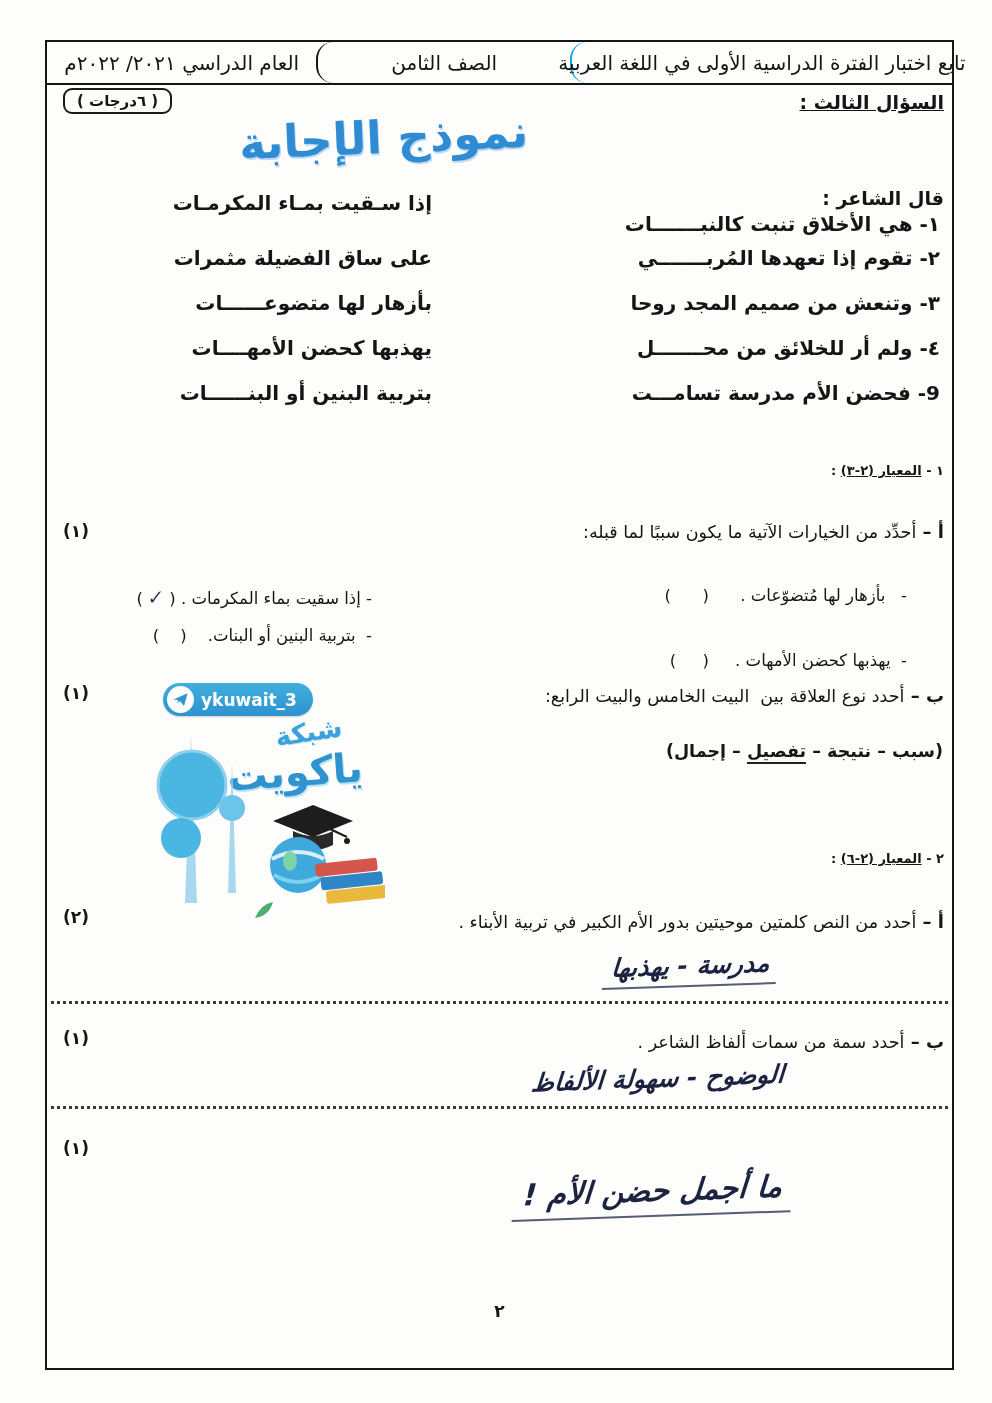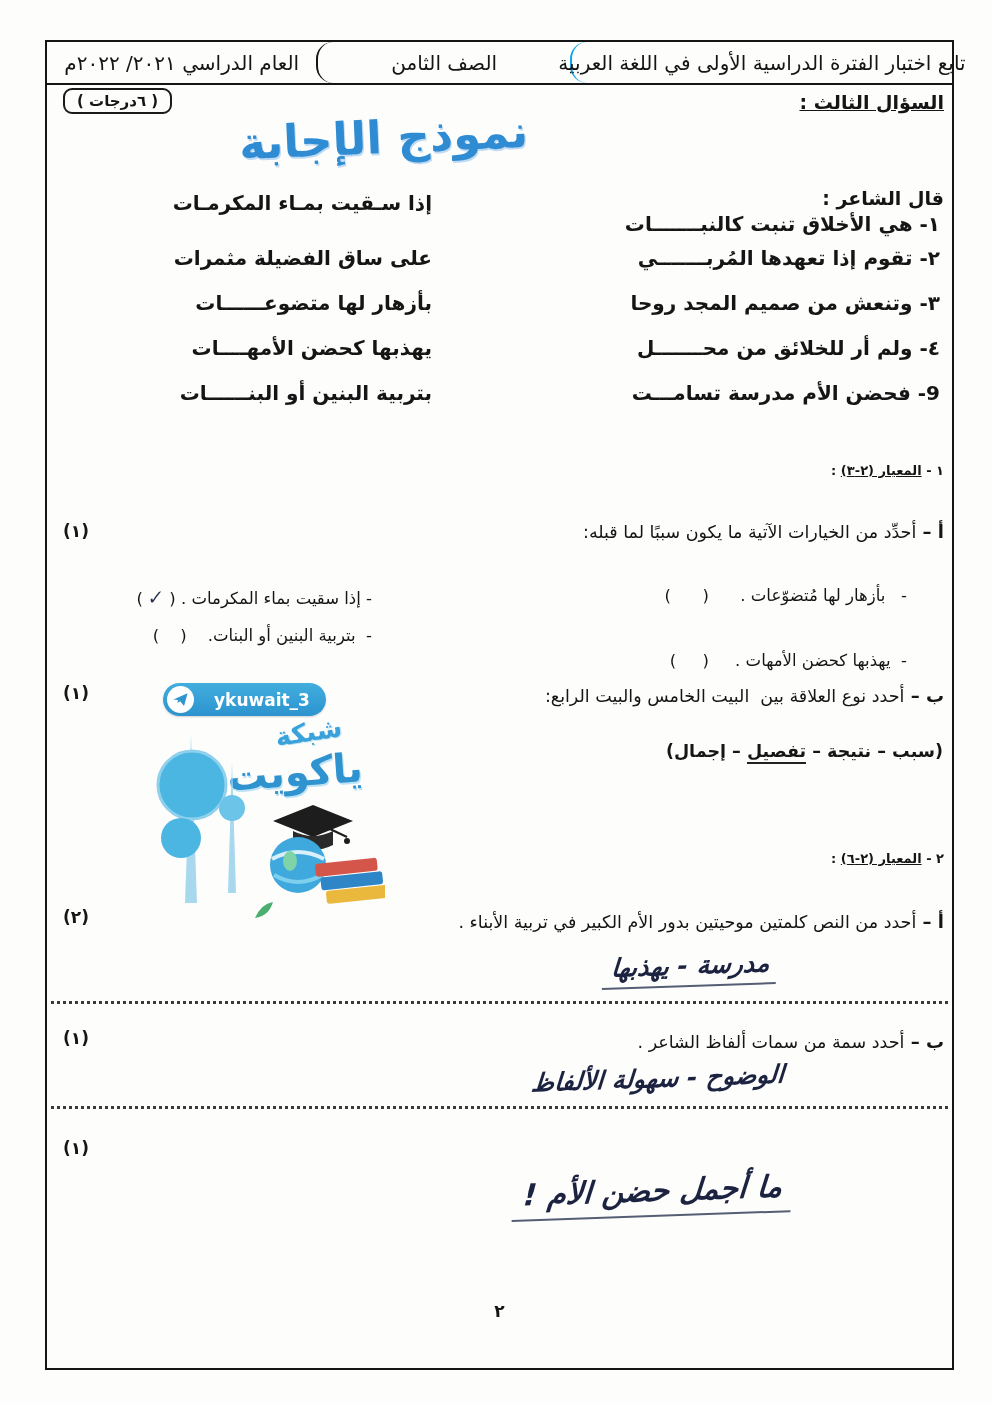--- a/index.html
+++ b/index.html
@@ -30,21 +30,21 @@
   .rel .ans{border-bottom:2px solid #222;padding-bottom:1px;}
   .hand{color:#1c2340;font-style:italic;font-weight:bold;transform:rotate(-2deg) skewX(-6deg);}
   .hw1{right:175px;top:868px;font-size:25px;border-bottom:2px solid rgba(30,40,70,.75);padding:0 8px 5px 8px;}
   .hw2{right:160px;top:981px;font-size:25px;padding:0 8px 4px 8px;}
   .hw3{right:160px;top:1090px;font-size:30px;border-bottom:2px solid rgba(30,40,70,.75);padding:0 10px 7px 10px;}
   .dotted{left:4px;right:4px;border-bottom:3px dotted #3a3a3a;height:0;}
   .pagenum{left:0;right:0;top:1218px;text-align:center;font-size:17px;font-weight:bold;white-space:normal;}
   .ink{color:#26304d;font-weight:bold;display:inline-block;transform:skewX(-12deg) rotate(-8deg);font-size:19px;}
   
   .watermark{position:absolute;left:88px;top:598px;width:258px;height:285px;direction:ltr;}
-  .tg-badge{position:absolute;top:2px;left:28px;display:flex;align-items:center;gap:20px;background:linear-gradient(180deg,#41aede,#2d93cf);border-radius:18px;padding:3px 16px 3px 4px;color:#fff;font-weight:bold;font-size:17px;box-shadow:0 1px 2px rgba(0,0,0,.18);}
+  .tg-badge{position:absolute;top:2px;left:28px;display:flex;align-items:center;gap:7px;background:linear-gradient(180deg,#41aede,#2d93cf);border-radius:18px;padding:3px 16px 3px 4px;color:#fff;font-weight:bold;font-size:17px;box-shadow:0 1px 2px rgba(0,0,0,.18);}
   .tg-circle{width:27px;height:27px;border-radius:50%;background:#ffffff;display:flex;align-items:center;justify-content:center;}
   .brand-top{position:absolute;top:36px;left:140px;font-size:26px;font-weight:bold;color:#3aa2da;transform:rotate(-9deg);text-shadow:1px 1px 0 #bfe2f4;white-space:nowrap;}
   .brand-bottom{position:absolute;top:68px;left:92px;font-size:40px;font-weight:bold;color:#2f93d0;transform:rotate(-4deg);text-shadow:1px 2px 0 #bfe2f4;white-space:nowrap;}
   .logo-art{position:absolute;top:52px;left:0;}
 </style>
 </head>
 <body>
 
 <div class="page">
   <div class="frame">

